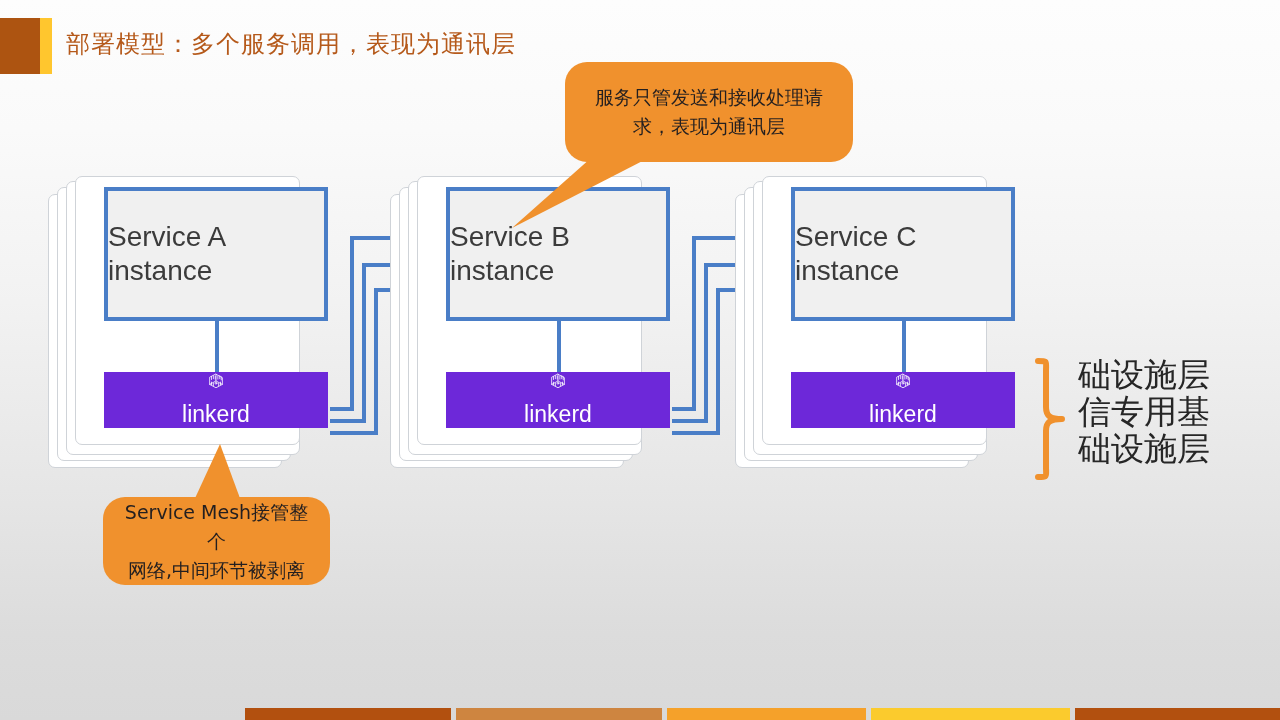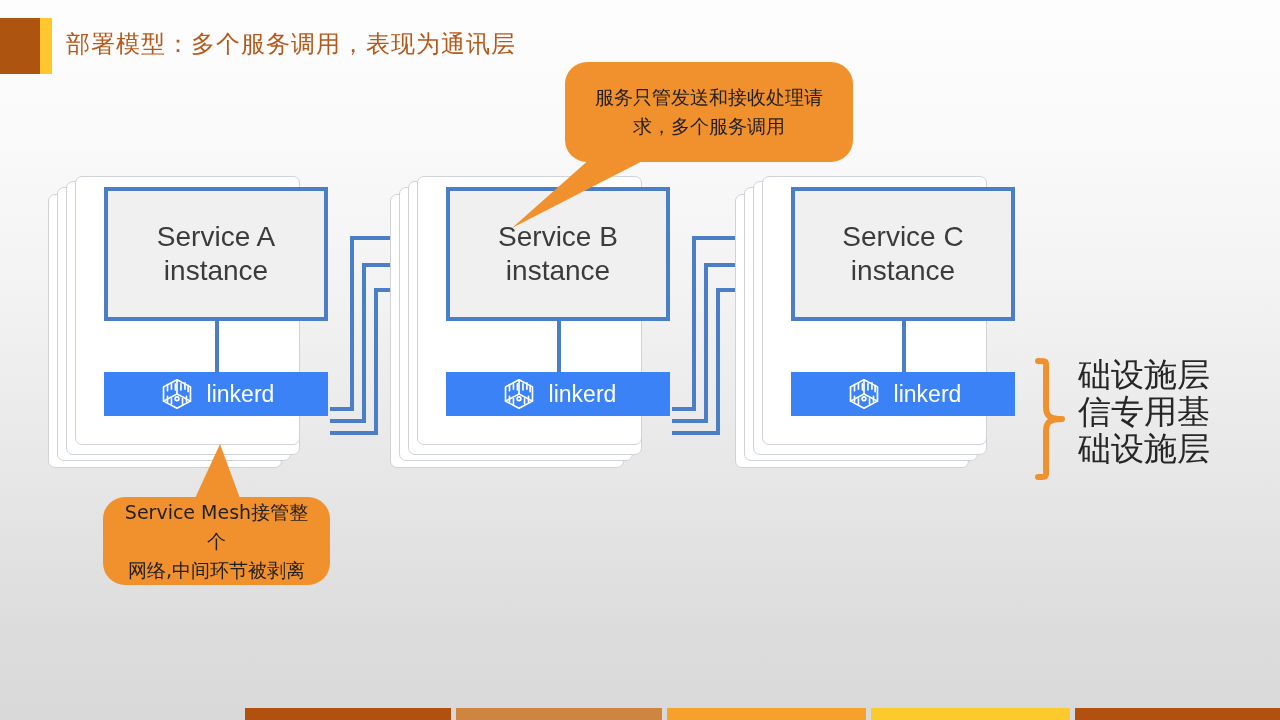--- a/index.html
+++ b/index.html
@@ -37,29 +37,29 @@
   .svc-b .stack-1{left:0px;top:18px;}
   .svc-b .stack-2{left:9px;top:11px;}
   .svc-b .stack-3{left:18px;top:5px;}
 
   .inner-box{
     position:absolute;left:56px;top:11px;width:224px;height:134px;
     background:#F0F0F0;border:4px solid #4A7EC7;box-sizing:border-box;
   }
   .inner-label{
     position:absolute;left:0;right:0;top:50%;transform:translateY(-50%);
-    text-align:center;color:#3B3B3B;font-size:28px;line-height:34px;
+    color:#3B3B3B;font-size:28px;line-height:34px;
     font-family:"Liberation Sans","DejaVu Sans",sans-serif;font-weight:400;
   }
   .inner-label span{display:block;}
   .vconn{position:absolute;left:167px;top:145px;width:4px;height:51px;background:#4A7EC7;}
   .linkerd-bar{
-    position:absolute;left:56px;top:196px;width:224px;height:44px;
-    background:#3b82f6;box-sizing:border-box;
-    display:flex;align-items:center;justify-content:center;gap:11px;
+    position:absolute;left:56px;top:196px;width:224px;height:56px;
+    background:#6d28d9;box-sizing:border-box;
+    display:flex;align-items:center;justify-content:center;gap:11px;flex-direction:column;
   }
   .linkerd-text{color:#ffffff;font-size:23px;font-family:"Liberation Sans","DejaVu Sans",sans-serif;}
   .linkerd-logo{width:38px;height:38px;display:block;}
 
   
   .callout{position:absolute;background:#F0912D;border-radius:22px;}
   .callout-txt{
     position:absolute;left:0;right:0;top:50%;transform:translateY(-50%);
     text-align:center;color:#231F20;font-size:19px;line-height:29px;
     font-family:"DejaVu Sans","Liberation Sans",sans-serif;padding:0 16px;
@@ -211,21 +211,21 @@
   </div>
 
   <svg width="1280" height="720" style="position:absolute;left:0;top:0;pointer-events:none;">
     <polygon points="600,150 660,152 512,228" fill="#F0912D"></polygon>
     <polygon points="185,520 248,520 220,444" fill="#F0912D"></polygon>
   </svg>
 
   <div class="callout" style="left:565px;top:62px;width:288px;height:100px;">
     <div class="callout-txt">
       <span>服务只管发送和接收处理请</span>
-      <span>求，多个服务调用</span>
+      <span>求，表现为通讯层</span>
     </div>
   </div>
 
   <div class="callout" style="left:103px;top:497px;width:227px;height:88px;">
     <div class="callout-txt">
       <span>Service Mesh接管整个</span>
       <span>网络,中间环节被剥离</span>
     </div>
   </div>
 

